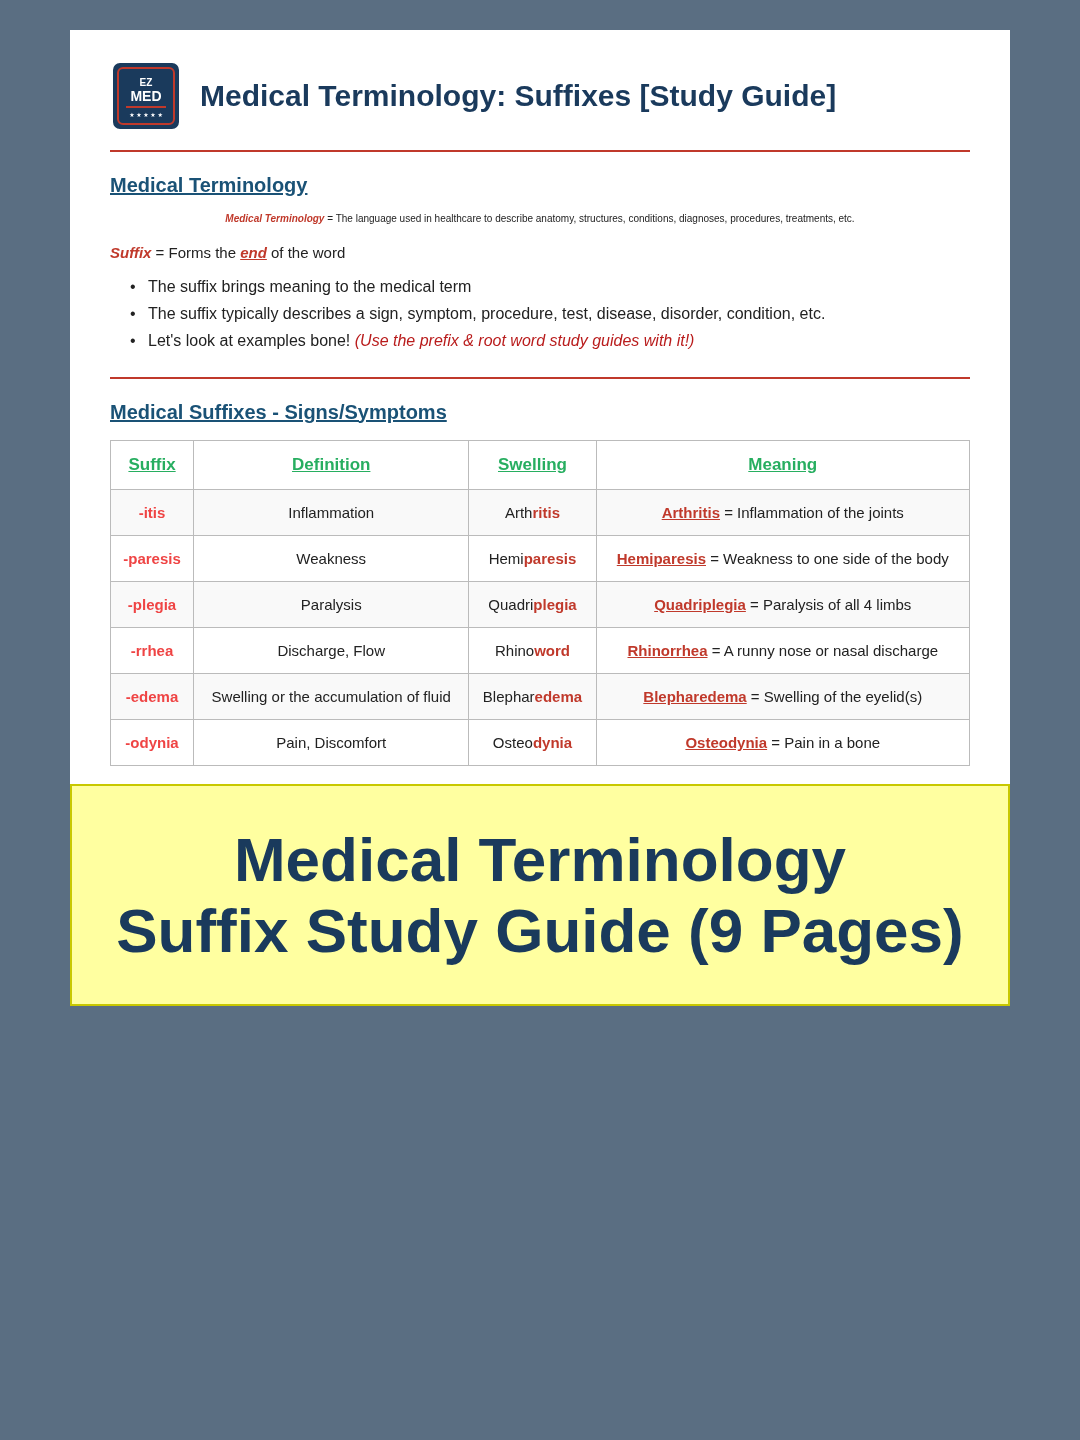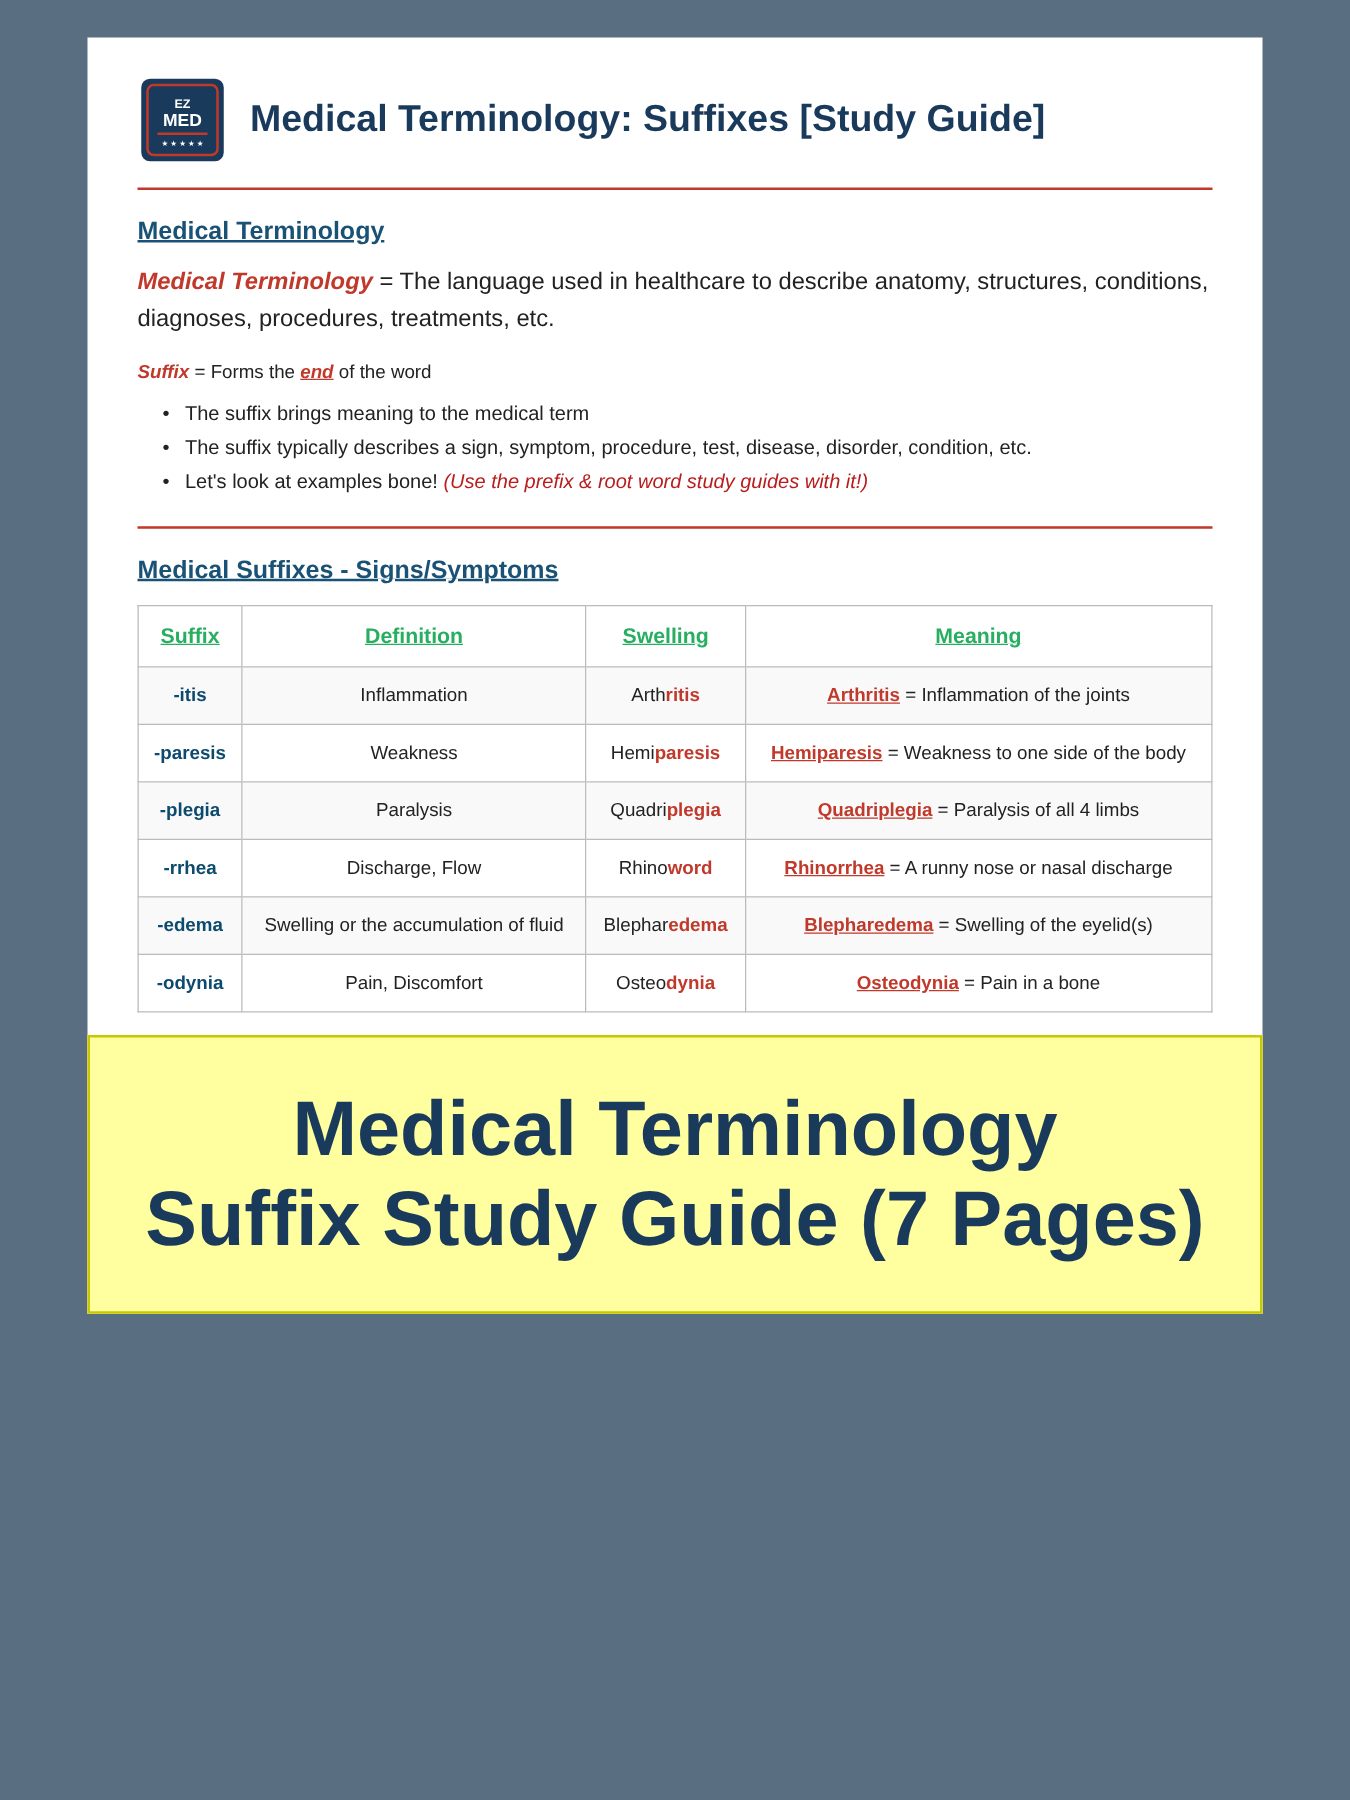--- a/index.html
+++ b/index.html
@@ -40,24 +40,25 @@
       margin: 0 0 22px 0;
     }
     .section-title {
       color: #1a5276;
       font-size: 20px;
       font-weight: bold;
       text-decoration: underline;
       margin-bottom: 14px;
     }
     .intro-text {
-      font-size: 19px;
+      font-size: 10px;
       color: #222;
       margin-bottom: 14px;
       line-height: 1.6;
+      text-align: center;
     }
     .intro-text .term {
       color: #c0392b;
       font-style: italic;
       font-weight: bold;
     }
     .suffix-line {
       font-size: 15px;
       color: #222;
       margin-bottom: 8px;
@@ -127,21 +128,21 @@
     .suffix-table td {
       border: 1.5px solid #bbb;
       padding: 14px 10px;
       text-align: center;
       font-size: 15px;
       color: #222;
       vertical-align: middle;
     }
     .suffix-table td.suffix-col {
       font-weight: bold;
-      color: #0c4a6e;
+      color: #ef4444;
     }
     .suffix-table td.example-col {
       color: #222;
     }
     .suffix-table td.example-col .highlight {
       color: #c0392b;
       font-weight: bold;
     }
     .suffix-table td.meaning-col .link {
       color: #c0392b;
@@ -261,17 +262,17 @@
             <td class="example-col">Osteo<span class="highlight">dynia</span></td>
             <td class="meaning-col"><span class="link">Osteodynia</span> = Pain in a bone</td>
           </tr>
         </tbody>
     </table>
   </div>
 
   <div class="yellow-banner">
     <div class="banner-text">
       <div>Medical Terminology</div>
-      <div>Suffix Study Guide (7 Pages)</div>
+      <div>Suffix Study Guide (9 Pages)</div>
     </div>
   </div>
 
 </div>
 
 </body></html>

